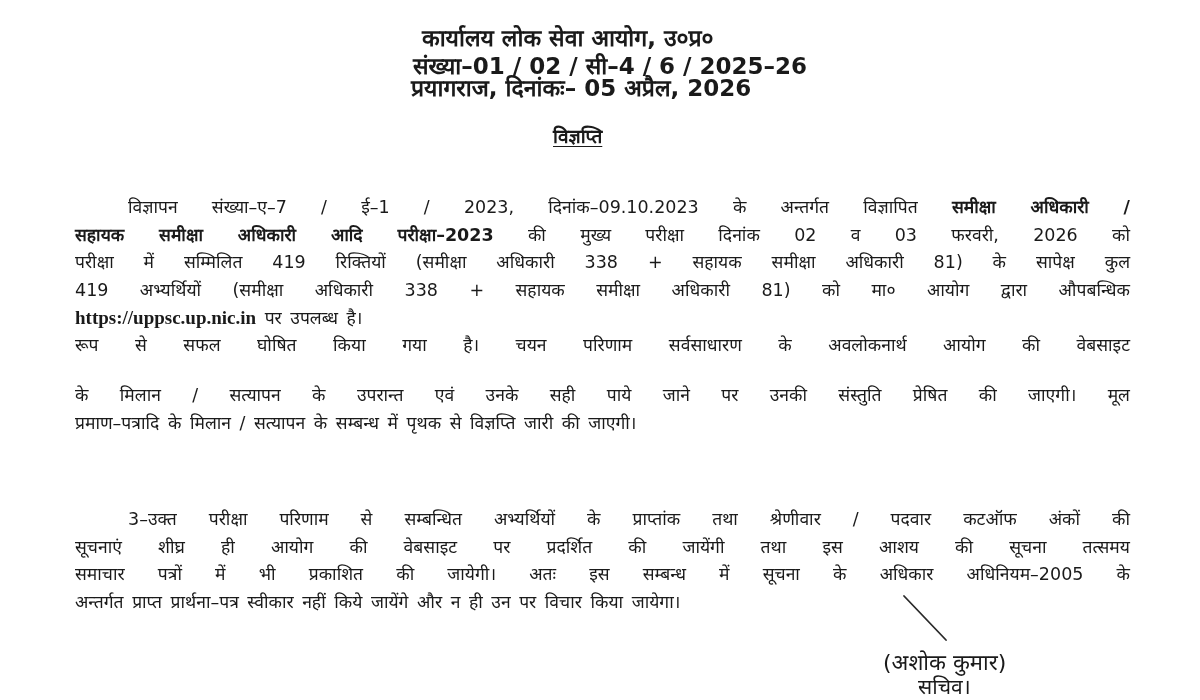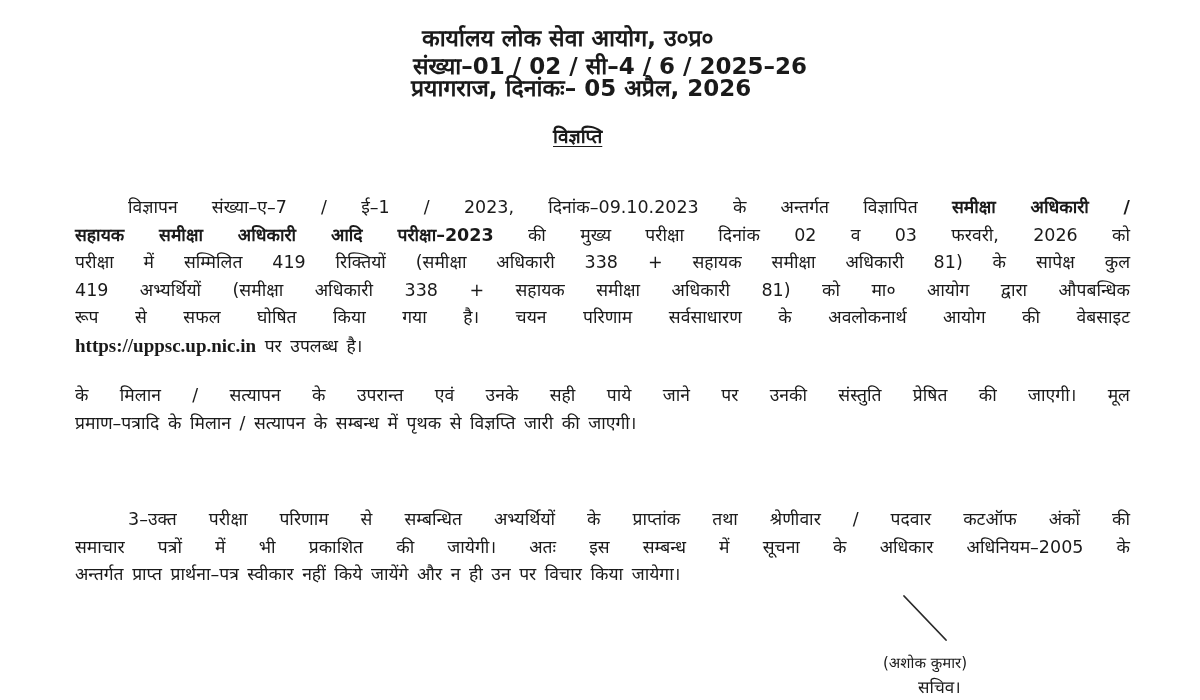--- a/index.html
+++ b/index.html
@@ -81,29 +81,29 @@
       position: absolute;
       left: 902px;
       top: 594px;
       width: 50px;
       height: 50px;
     }
     .sign-name {
       position: absolute;
       left: 883px;
       top: 652px;
-      font-size: 15px;
+      font-size: 22px;
       line-height: 22px;
       white-space: nowrap;
     }
     .sign-title {
       position: absolute;
       left: 918px;
       top: 676px;
-      font-size: 17px;
+      font-size: 21px;
       line-height: 22px;
       white-space: nowrap;
       text-align: right;
     }
   </style>
 </head>
 <body>
 
 <div class="header">
   <div class="header-line hl1">कार्यालय लोक सेवा आयोग, उ०प्र०</div>
@@ -111,31 +111,32 @@
   <div class="header-line hl3">प्रयागराज, दिनांकः– 05 अप्रैल, 2026</div>
 </div>
 
 <div class="title">विज्ञप्ति</div>
 
 <div class="para p1">
   <span class="line indent"><span>विज्ञापन संख्या–ए–7 / ई–1 / 2023, दिनांक–09.10.2023 के अन्तर्गत विज्ञापित </span><span class="b">समीक्षा अधिकारी /</span></span>
   <span class="line"><span class="b">सहायक समीक्षा अधिकारी आदि परीक्षा–2023</span><span> की मुख्य परीक्षा दिनांक 02 व 03 फरवरी, 2026 को</span></span>
   <span class="line">परीक्षा में सम्मिलित 419 रिक्तियों (समीक्षा अधिकारी 338 + सहायक समीक्षा अधिकारी 81) के सापेक्ष कुल</span>
   <span class="line">419 अभ्यर्थियों (समीक्षा अधिकारी 338 + सहायक समीक्षा अधिकारी 81) को मा० आयोग द्वारा औपबन्धिक</span>
+  <span class="line last"><span class="url">https://uppsc.up.nic.in</span><span> पर उपलब्ध है।</span></span>
   <span class="line">रूप से सफल घोषित किया गया है। चयन परिणाम सर्वसाधारण के अवलोकनार्थ आयोग की वेबसाइट</span>
-  <span class="line last"><span class="url">https://uppsc.up.nic.in</span><span> पर उपलब्ध है।</span></span>
 </div>
 
 <div class="para p2">
   <span class="line">के मिलान / सत्यापन के उपरान्त एवं उनके सही पाये जाने पर उनकी संस्तुति प्रेषित की जाएगी। मूल</span>
   <span class="line last">प्रमाण–पत्रादि के मिलान / सत्यापन के सम्बन्ध में पृथक से विज्ञप्ति जारी की जाएगी।</span>
 </div>
 
 <div class="para p3">
   <span class="line indent">3–उक्त परीक्षा परिणाम से सम्बन्धित अभ्यर्थियों के प्राप्तांक तथा श्रेणीवार / पदवार कटऑफ अंकों की</span>
+  <span class="line">सूचनाएं शीघ्र ही आयोग की वेबसाइट पर प्रदर्शित की जायेंगी तथा इस आशय की सूचना तत्समय</span>
   <span class="line">समाचार पत्रों में भी प्रकाशित की जायेगी। अतः इस सम्बन्ध में सूचना के अधिकार अधिनियम–2005 के</span>
   <span class="line last">अन्तर्गत प्राप्त प्रार्थना–पत्र स्वीकार नहीं किये जायेंगे और न ही उन पर विचार किया जायेगा।</span>
 </div>
 
 <svg class="signature-stroke" viewBox="0 0 50 50">
   <path d="M2 2 L44 46" stroke="#2a2a2a" stroke-width="1.8" fill="none" stroke-linecap="round"></path>
 </svg>
 <div class="sign-name">(अशोक कुमार)</div>
 <div class="sign-title">सचिव।</div>
 

